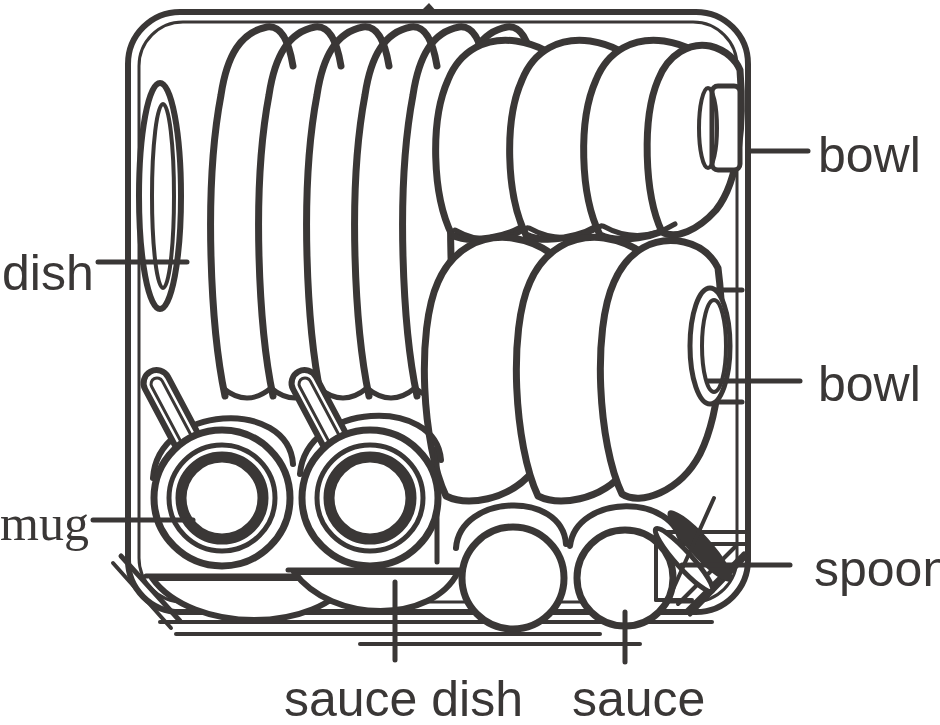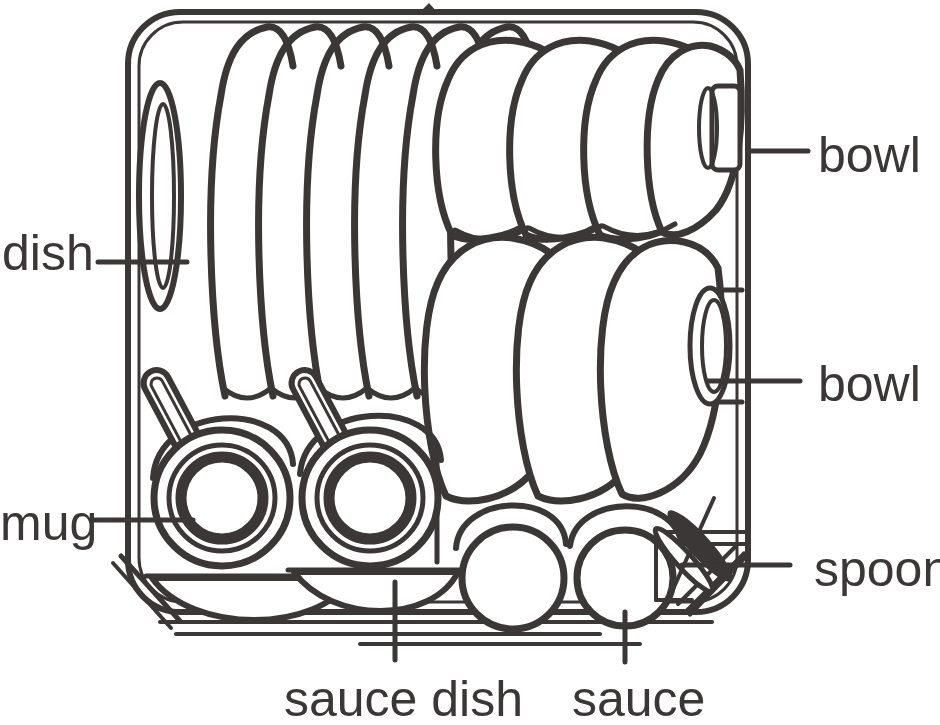--- a/index.html
+++ b/index.html
@@ -4,22 +4,22 @@
 <style>
   html,body{margin:0;padding:0;background:var(--bg,#fff);}
   .stage{position:relative;width:940px;height:725px;background:var(--bg,#fff);overflow:hidden;
          font-family:"Liberation Sans", sans-serif;color:var(--line,#3a3736);}
   svg{position:absolute;left:0;top:0;}
   svg *{fill:none;stroke:currentColor;stroke-linecap:round;stroke-linejoin:round;}
   svg .w{fill:#ffffff;}
   svg .d{fill:currentColor;stroke:none;}
   .lbl{position:absolute;font-size:50px;font-weight:400;line-height:1;letter-spacing:0px;
        color:var(--line,#3a3736);white-space:nowrap;}
-  .lbl-dish{left:2px;top:228px;}
-  .lbl-mug{left:0px;top:498px;}
+  .lbl-dish{left:2px;top:248px;}
+  .lbl-mug{left:0px;top:498px;font-family:Liberation Serif, serif;}
   .lbl-bowl-top{left:818px;top:130px;}
   .lbl-bowl-middle{left:818px;top:359px;}
   .lbl-spoon{left:814px;top:544px;}
   .lbl-sauce-dish{left:284px;top:674px;}
   .lbl-glass{left:572px;top:674px;}
 </style>
 </head>
 <body>
 
 <div class="stage">

